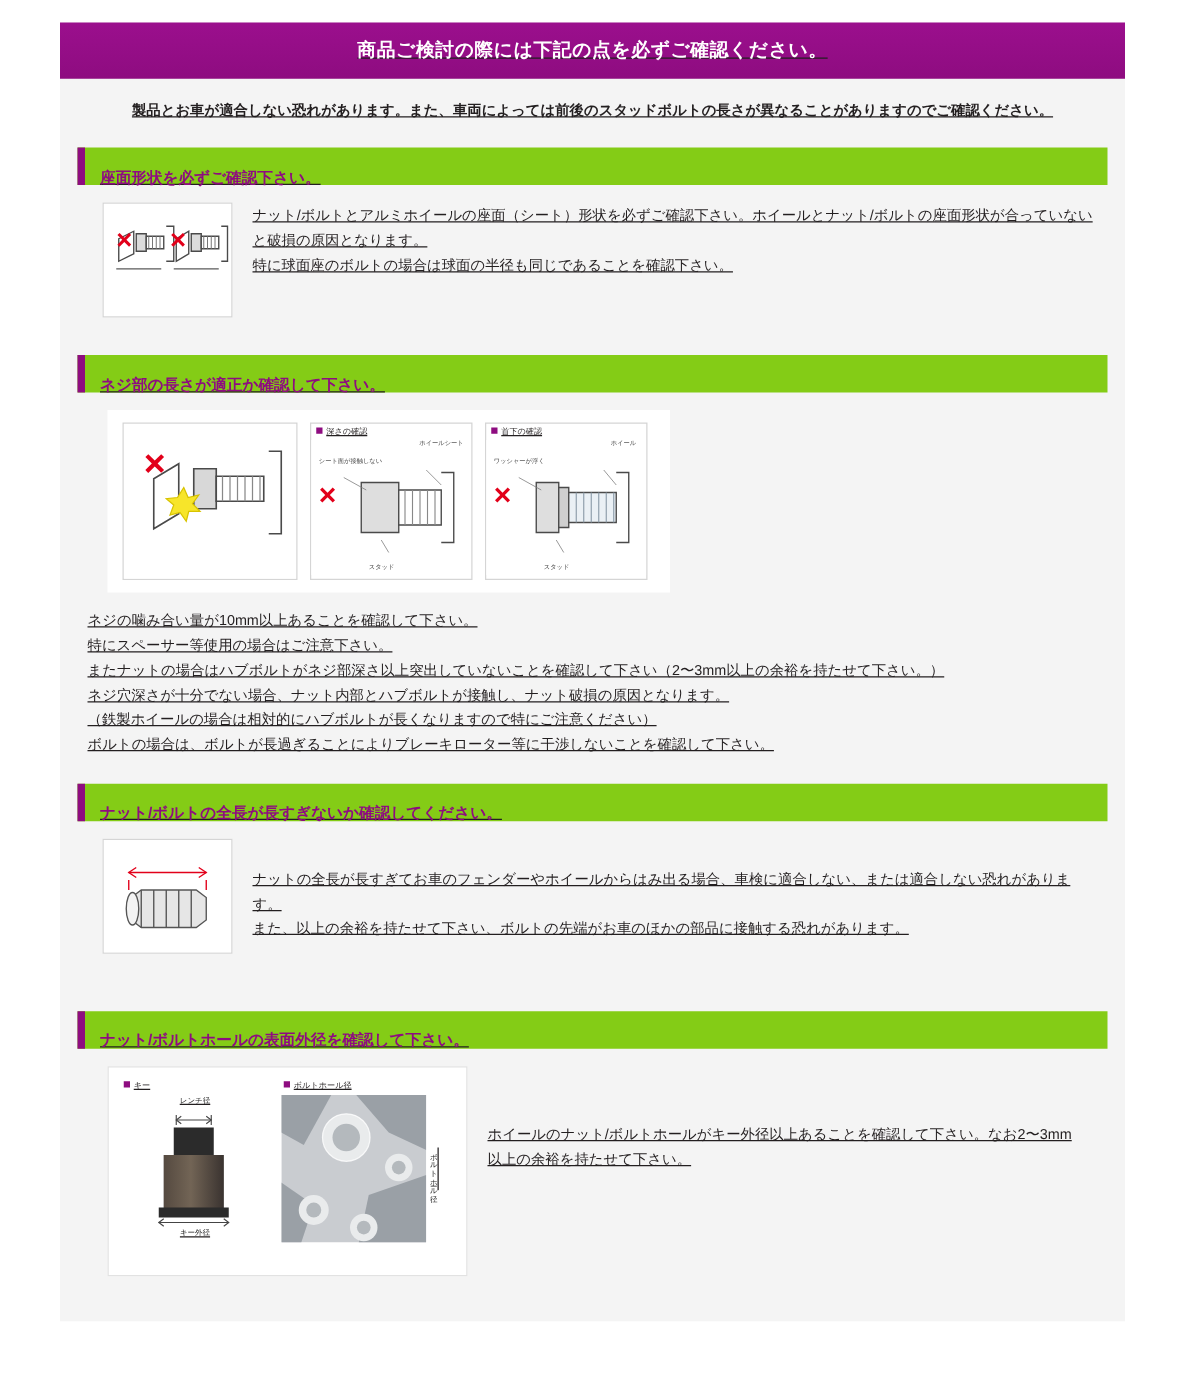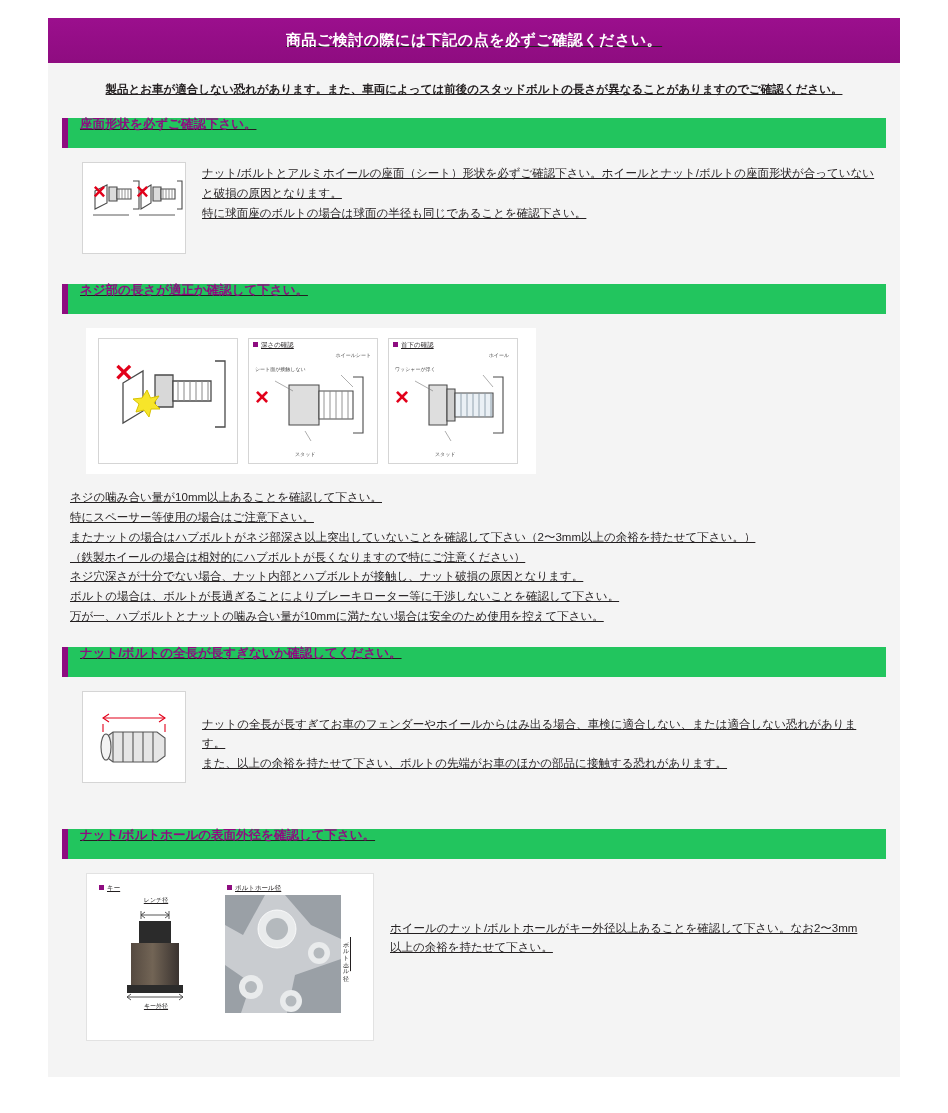--- a/index.html
+++ b/index.html
@@ -43,22 +43,22 @@
     font-weight: bold;
     text-align: center;
     padding: 18px 22px 14px 22px;
     line-height: 1.5;
     color: #231f20;
   }
 
   
   .sec-head {
     display: flex;
-    align-items: flex-start;
-    background: #22c55e;
+    align-items: flex-end;
+    background: #84cc16;
     margin: 6px 14px 0 14px;
     position: relative;
     height: 30px;
   }
   .sec-head .bar {
     width: 6px;
     height: 30px;
     background: #8e0c80;
     flex: 0 0 6px;
   }
@@ -291,24 +291,23 @@
           <span class="tiny" style="left:46px; bottom:6px;">スタッド</span>
           <span class="x-mark" style="position:absolute; left:6px; top:46px; font-size:24px;">×</span>
         </div>
 
       </div>
 
       <div class="para list-para" style="padding-left:0; padding-right:0;">
         <p>ネジの噛み合い量が10mm以上あることを確認して下さい。</p>
         <p>特にスペーサー等使用の場合はご注意下さい。</p>
         <p>またナットの場合はハブボルトがネジ部深さ以上突出していないことを確認して下さい（2〜3mm以上の余裕を持たせて下さい。）</p>
+        <p>ネジ穴深さが十分でない場合、ナット内部とハブボルトが接触し、ナット破損の原因となります。</p>
         <p>（鉄製ホイールの場合は相対的にハブボルトが長くなりますので特にご注意ください）</p>
-        <p>ネジ穴深さが十分でない場合、ナット内部とハブボルトが接触し、ナット破損の原因となります。</p>
         <p>ボルトの場合は、ボルトが長過ぎることによりブレーキローター等に干渉しないことを確認して下さい。</p>
-        <p>万が一、ハブボルトとナットの噛み合い量が10mmに満たない場合は安全のため使用を控えて下さい。</p>
       </div>
     </div>
 
     <div class="sec-head" style="margin-top:10px;">
       <span class="bar"></span>
       <span class="txt">ナット/ボルトの全長が長すぎないか確認してください。</span>
     </div>
     <div class="sec-body">
       <div class="row">
         <div class="fig fig3">

